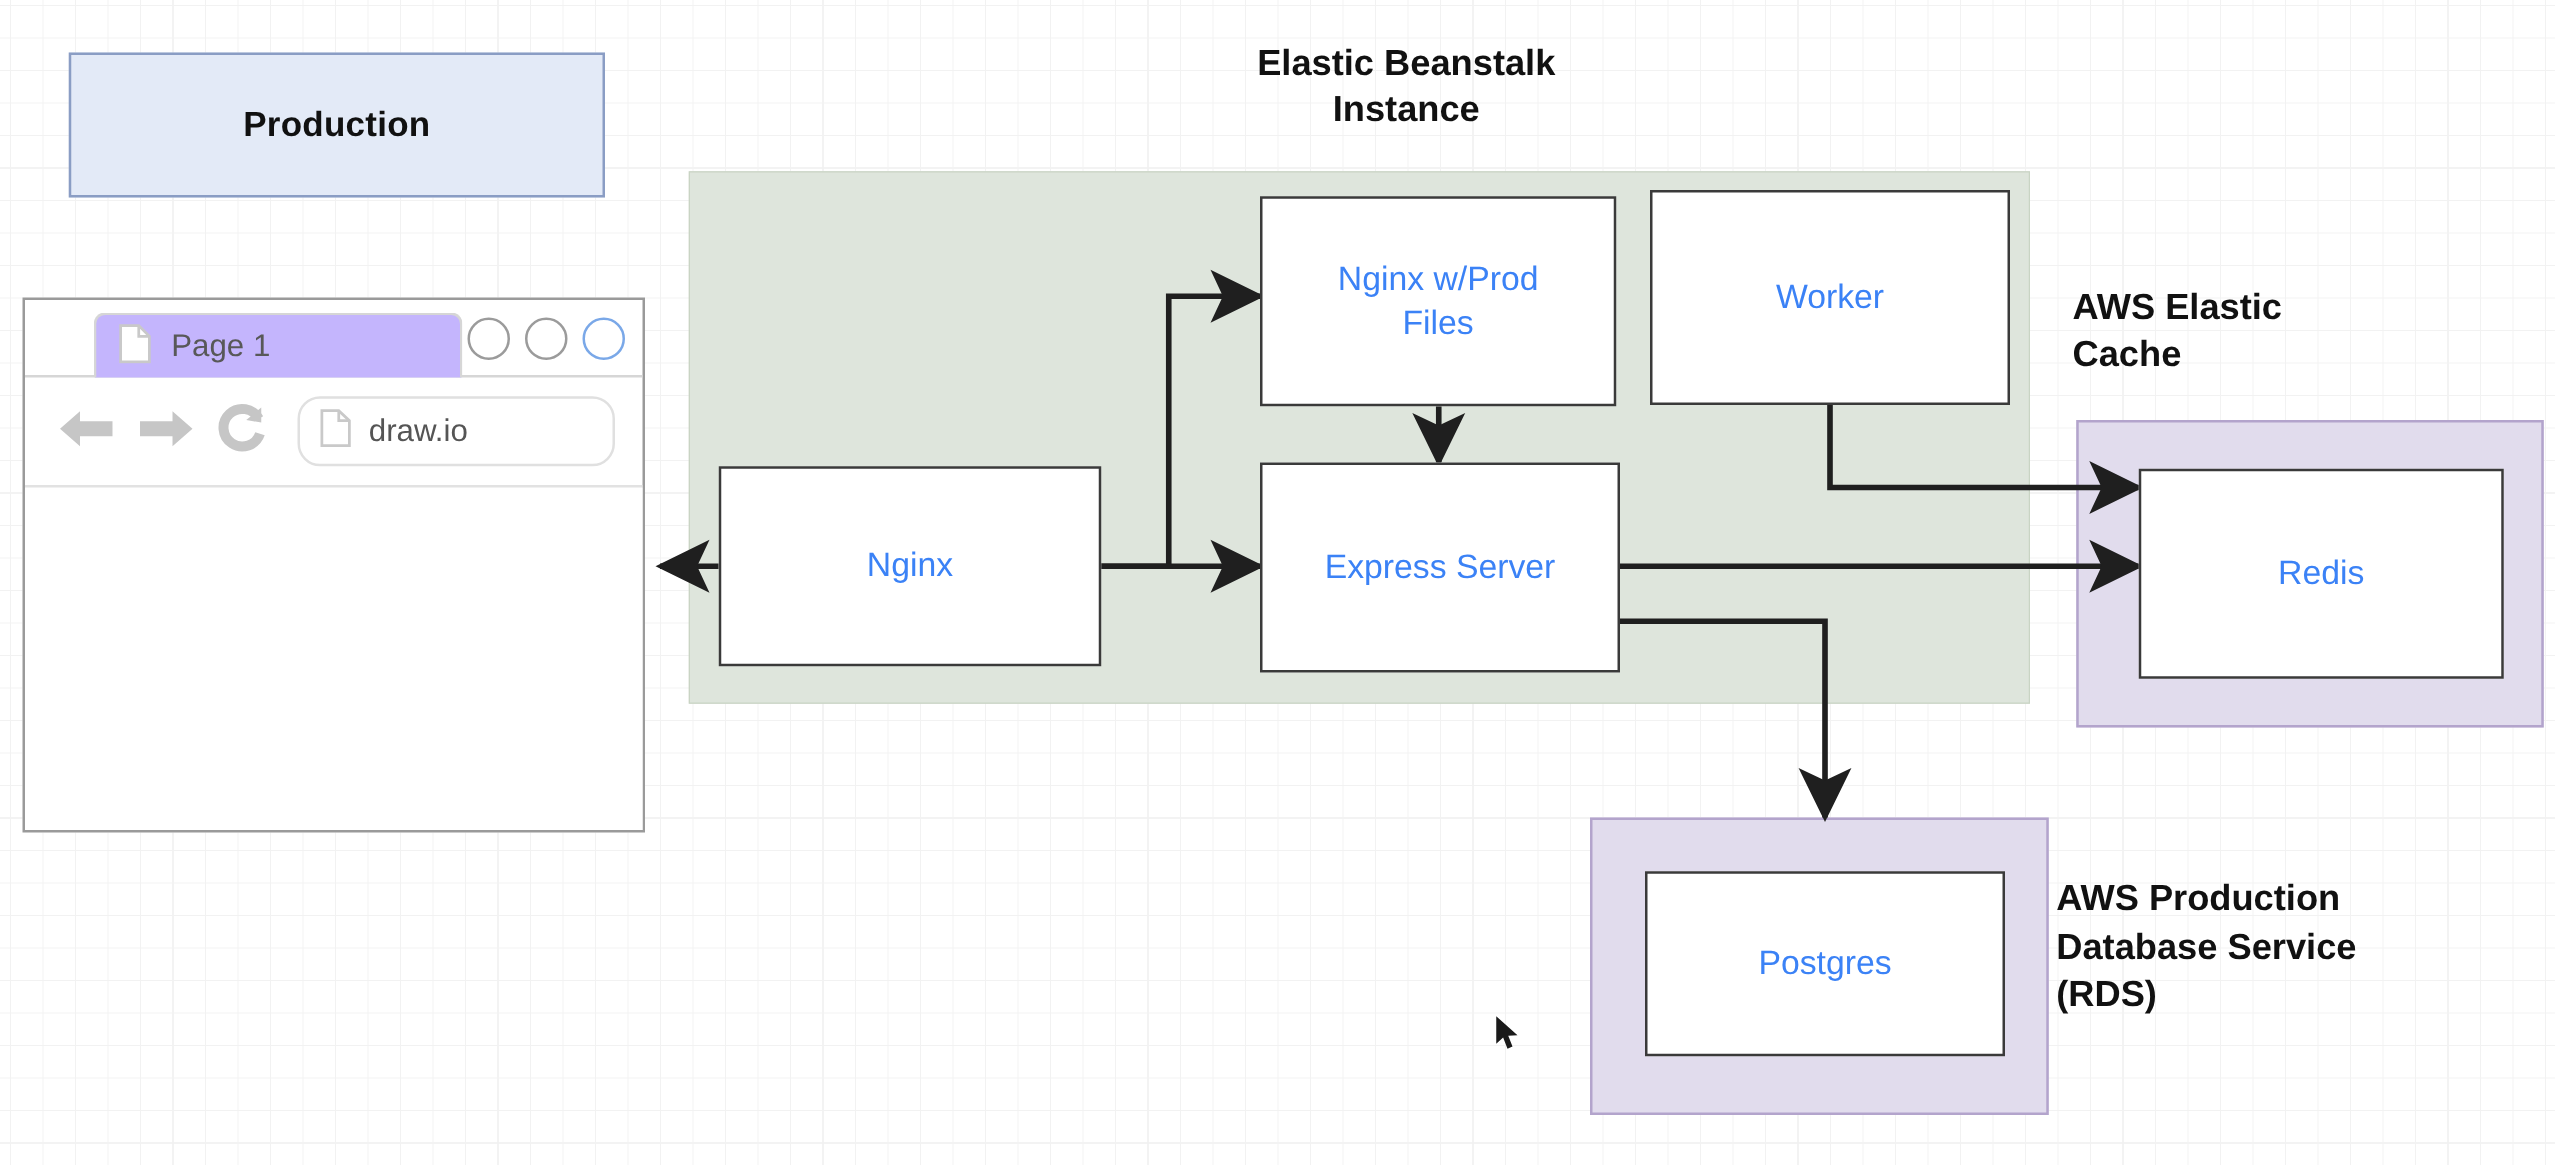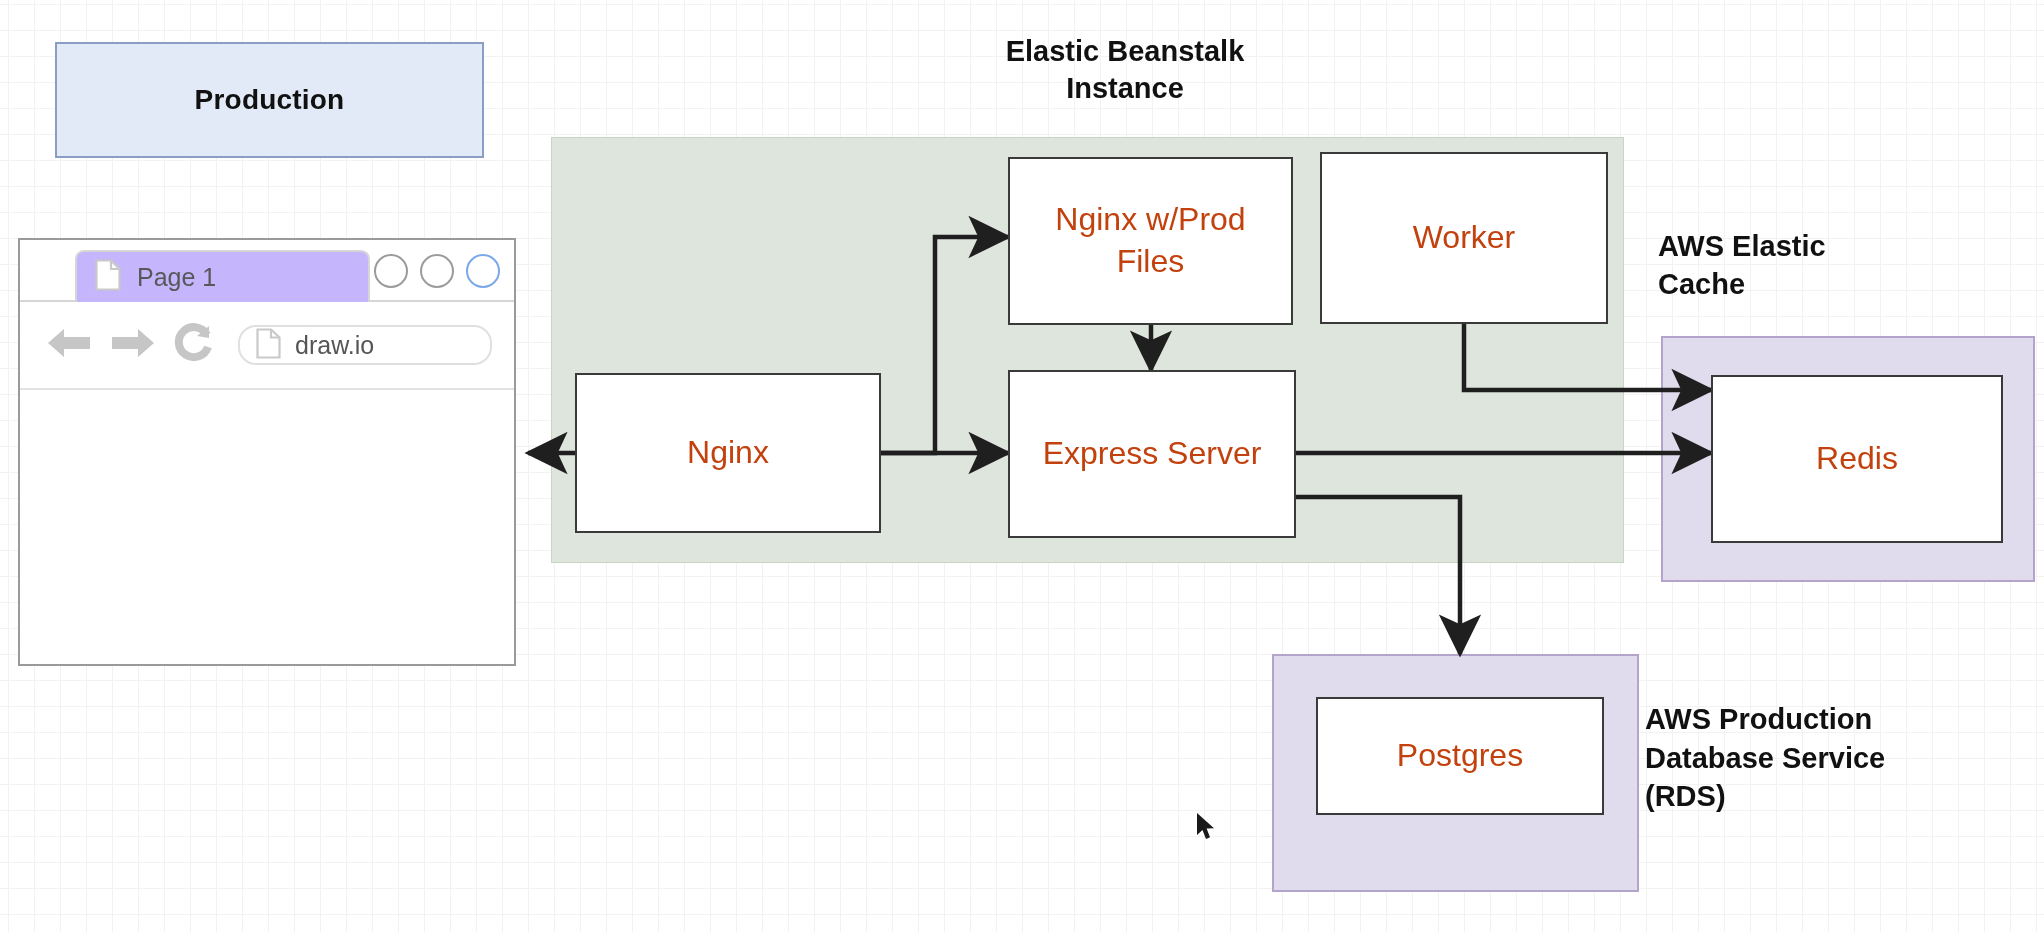--- a/index.html
+++ b/index.html
@@ -91,21 +91,21 @@
     border-bottom: 2px solid #e2e2e2;
     display: flex; align-items: center;
     box-sizing: border-box;
   }
   .nav-icon { margin-left: 18px; display:block; flex: none; }
   .nav-icon.first { margin-left: 26px; }
   .urlbar {
     margin-left: 24px;
     flex: 1;
     margin-right: 22px;
-    height: 40px;
+    height: 56px;
     border: 2px solid #e0e0e0;
     border-radius: 18px;
     display: flex; align-items: center;
     box-sizing: border-box;
     background: #ffffff;
   }
   .url-doc-icon { margin-left: 16px; margin-right: 14px; display:block; }
   .url-text { font-size: 25px; color: #555555; }
   .browser-viewport { background: #ffffff; height: calc(100% - 150px); }
 
@@ -162,31 +162,31 @@
   }
 
   
   .node {
     position: absolute;
     background: #ffffff;
     border: 2.5px solid #3a3a3a;
     box-sizing: border-box;
     display: flex; align-items: center; justify-content: center;
     text-align: center;
-    color: #c2410c;
-    font-size: 32px;
+    color: #3b82f6;
+    font-size: 27px;
     line-height: 1.3;
     padding: 0 6px;
   }
   #node-nginx        { left: 575px;  top: 373px; width: 306px; height: 160px; }
   #node-nginx-prod   { left: 1008px; top: 157px; width: 285px; height: 168px; }
   #node-worker       { left: 1320px; top: 152px; width: 288px; height: 172px; }
   #node-express      { left: 1008px; top: 370px; width: 288px; height: 168px; }
   #node-redis        { left: 1711px; top: 375px; width: 292px; height: 168px; }
-  #node-postgres     { left: 1316px; top: 697px; width: 288px; height: 118px; }
+  #node-postgres     { left: 1316px; top: 697px; width: 288px; height: 148px; }
 
   
   #wires {
     position: absolute;
     left: 0; top: 0;
     width: 2044px; height: 932px;
     pointer-events: none;
   }
 
   

